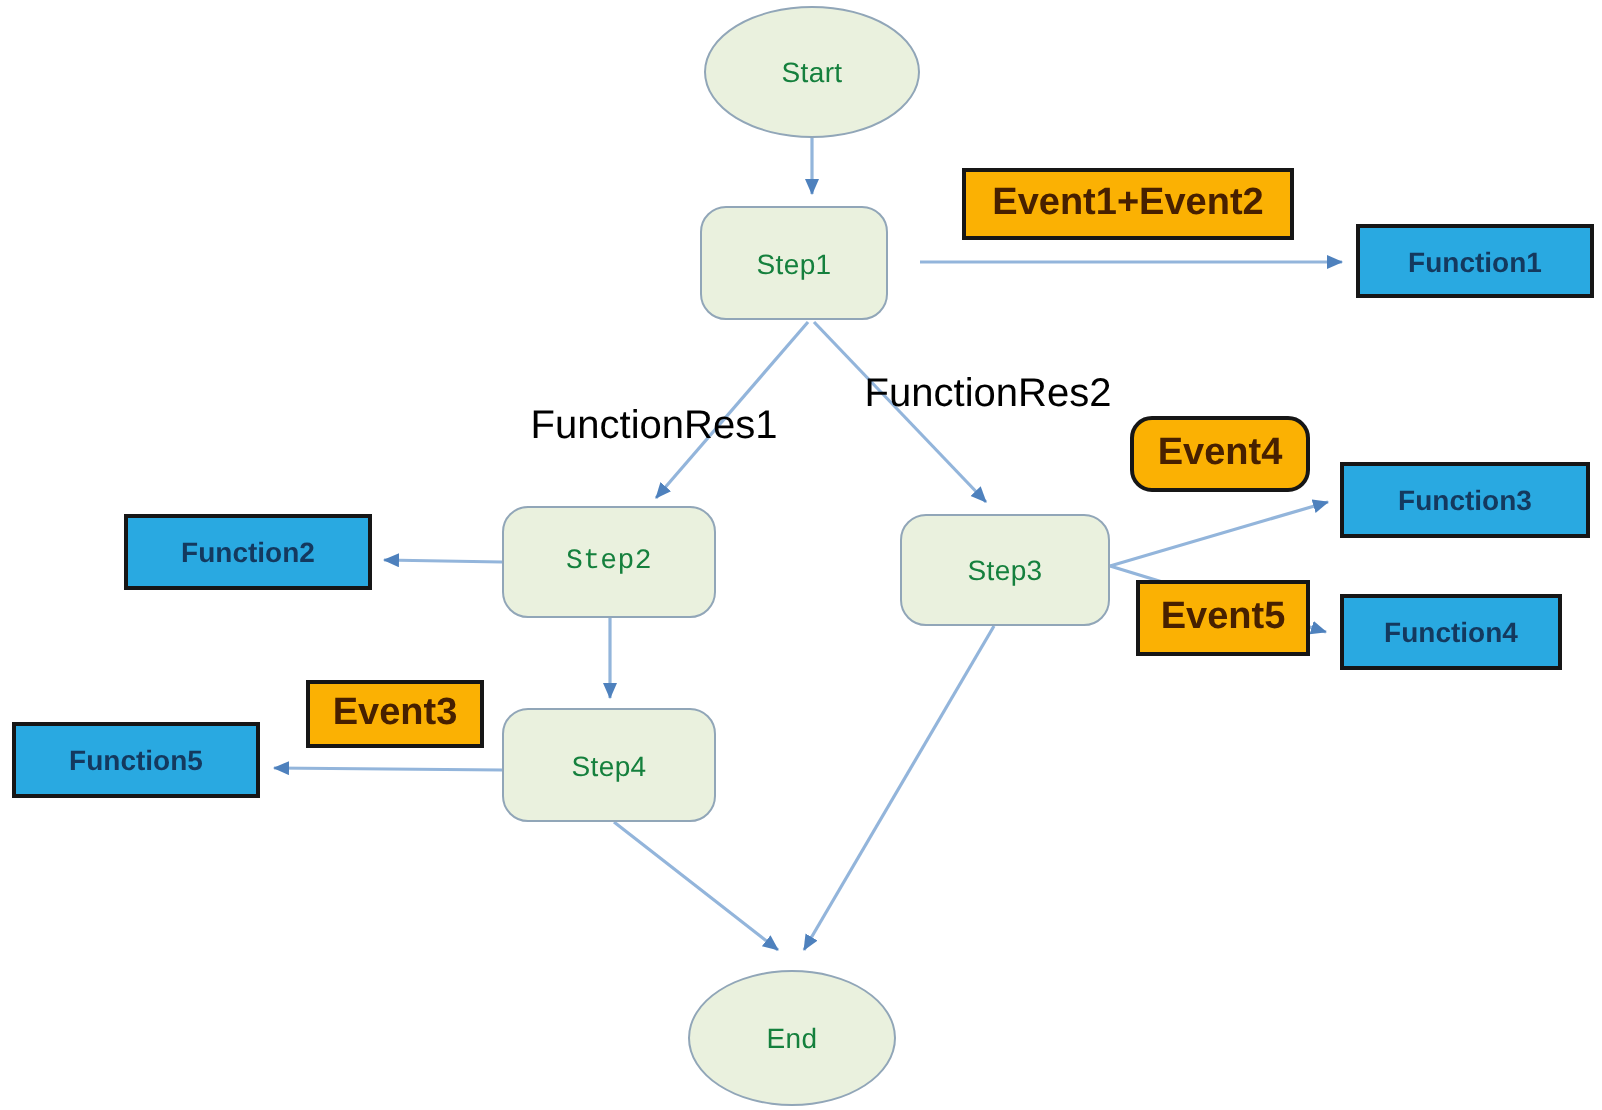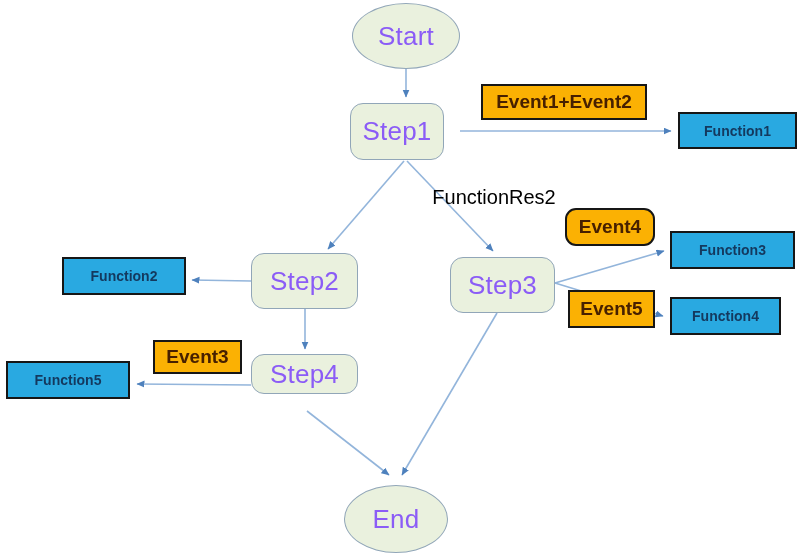--- a/index.html
+++ b/index.html
@@ -14,22 +14,22 @@
 
   .shape{
     position:absolute;
     display:flex;align-items:center;justify-content:center;
     box-sizing:border-box;
     text-align:center;
   }
   .node{
     background:#EAF1DE;
     border:1.6px solid #91A6B8;
-    color:#8b5cf6;
-    font-size:26px;
+    color:#15803d;
+    font-size:14px;
     letter-spacing:0.2px;
   }
   .terminal{border-radius:50%;}
   .step{border-radius:13px;}
   .event{
     background:#FBB103;
     border:2px solid #161616;
     color:#472000;
     font-size:19px;font-weight:700;
   }
@@ -43,23 +43,23 @@
     position:absolute;
     color:#000;
     font-size:20px;
     text-align:center;
     white-space:nowrap;
   }
 
   
   #n-start    {left:352px;top:3px;  width:108px;height:66px;}
   #n-step1    {left:350px;top:103px;width:94px;height:57px;}
-  #n-step2    {left:251px;top:253px;width:107px;height:56px;}
+  #n-step2    {left:251px;top:253px;width:107px;height:56px;font-family:Liberation Mono, monospace;}
   #n-step3    {left:450px;top:257px;width:105px;height:56px;}
-  #n-step4    {left:251px;top:354px;width:107px;height:40px;}
+  #n-step4    {left:251px;top:354px;width:107px;height:57px;}
   #n-end      {left:344px;top:485px;width:104px;height:68px;}
 
   #e-event12  {left:481px;top:84px; width:166px;height:36px;}
   #e-event3   {left:153px;top:340px;width:89px; height:34px;}
   #e-event4   {left:565px;top:208px;width:90px; height:38px;border-radius:11px;}
   #e-event5   {left:568px;top:290px;width:87px; height:38px;}
 
   #f-function1{left:678px;top:112px;width:119px;height:37px;}
   #f-function2{left:62px; top:257px;width:124px;height:38px;}
   #f-function3{left:670px;top:231px;width:125px;height:38px;}
@@ -136,15 +136,16 @@
   <div id="f-function3" class="shape func">
     <span>Function3</span>
   </div>
   <div id="f-function4" class="shape func">
     <span>Function4</span>
   </div>
   <div id="f-function5" class="shape func">
     <span>Function5</span>
   </div>
 
+  <div id="l-funcres1" class="edge-label">FunctionRes1</div>
   <div id="l-funcres2" class="edge-label">FunctionRes2</div>
 
 </div>
 
 </body></html>

